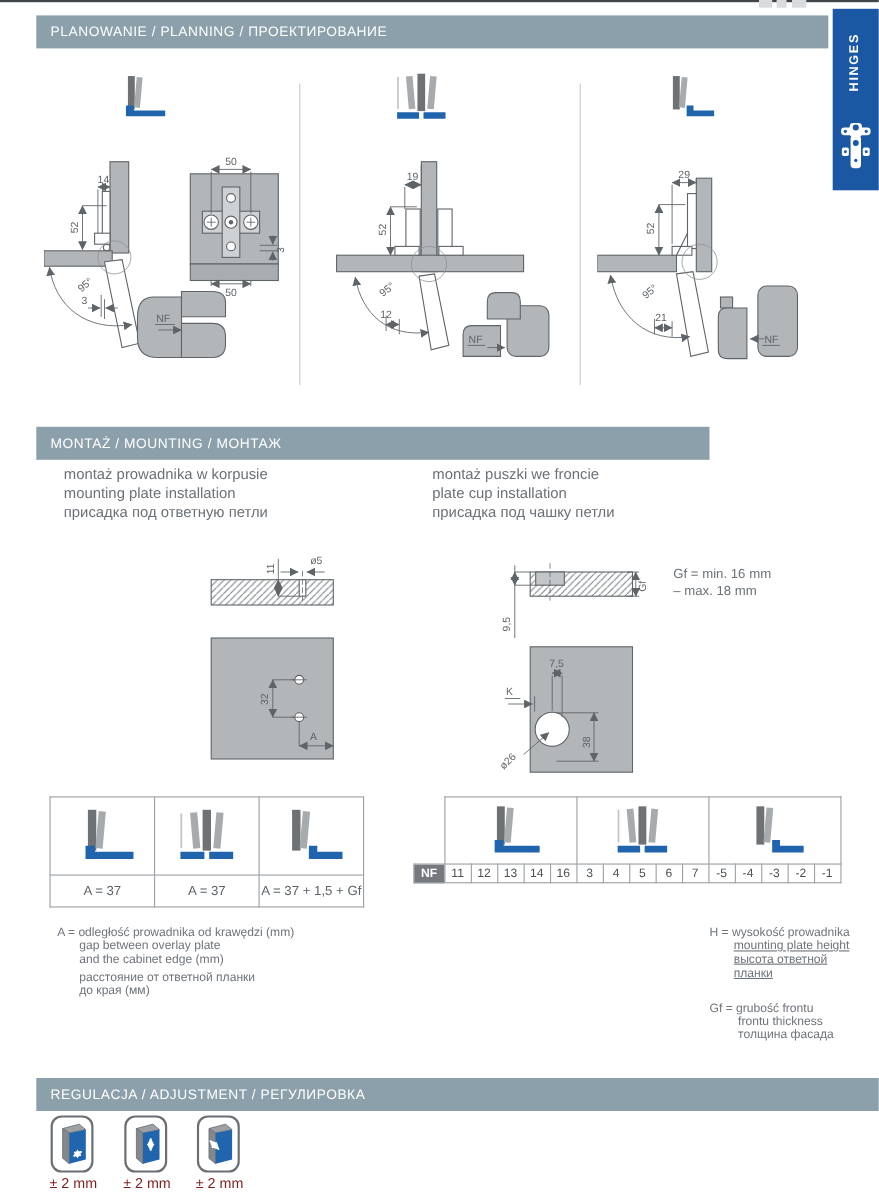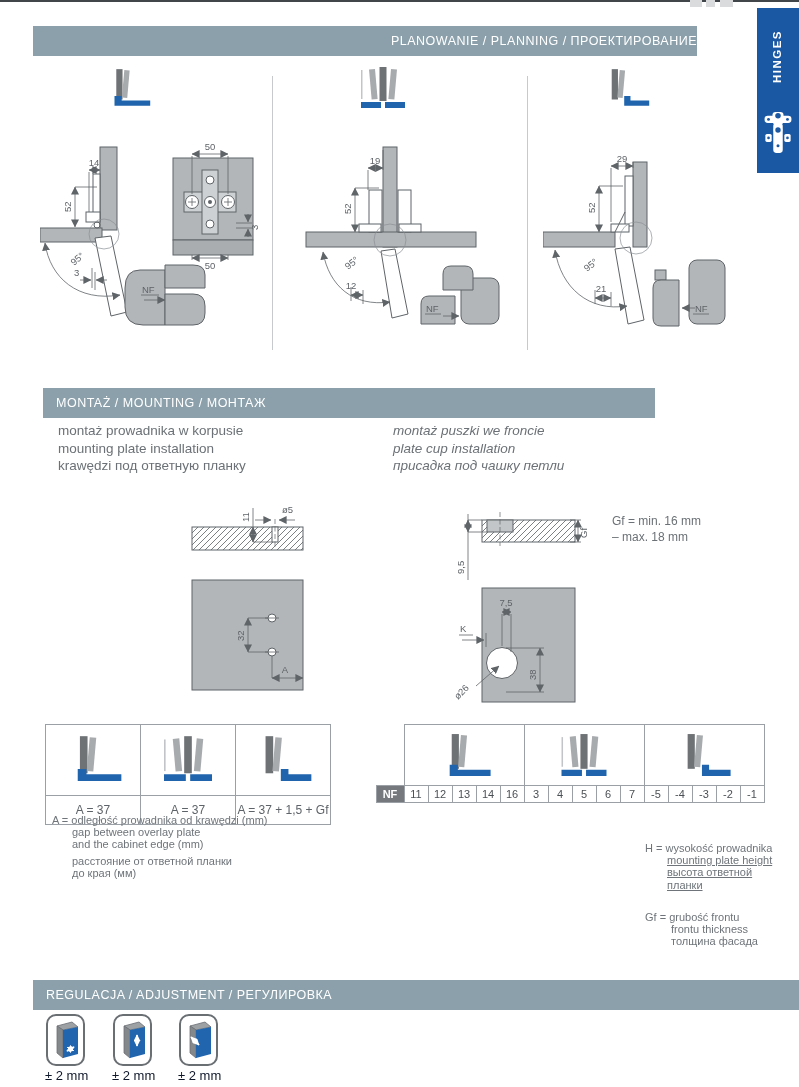--- a/index.html
+++ b/index.html
@@ -5,22 +5,22 @@
   html,body { margin:0; padding:0; background:#ffffff; }
   #page { position:relative; width:799px; height:1087px; background:#fff; overflow:hidden;
           font-family:"Liberation Sans", sans-serif; }
 
   .top-rule { position:absolute; left:0; top:0; width:799px; height:2px; background:#41464b; }
   .remnant { position:absolute; top:0; height:7px; background:#d9dbdc; }
 
   .section-bar { position:absolute; left:33px; height:30px; background:#8ba0ab; color:#fff;
                  font-size:12.5px; letter-spacing:.5px; line-height:30px; padding-left:13px;
                  box-sizing:border-box; }
-  #bar-planning { top:26px; width:664px;text-align:right; }
-  #bar-mounting { top:388px; width:612px;margin-left:10px; }
+  #bar-planning { top:14px; width:720px; }
+  #bar-mounting { top:388px; width:612px; }
   #bar-adjust   { top:980px; width:766px; }
 
   .hinges-tab { position:absolute; left:757px; top:8px; width:42px; height:165px; background:#1a58a4; }
   .hinges-tab .vlabel { position:absolute; left:14px; top:22px; writing-mode:vertical-rl;
                         transform:rotate(180deg); color:#fff; font-weight:bold; font-size:11.5px;
                         letter-spacing:1.5px; }
   .hinges-tab .hicon { position:absolute; left:6px; top:100px; }
 
   .divider { position:absolute; top:76px; width:1px; height:274px; background:#c7cacc; }
 
@@ -56,29 +56,29 @@
                font-size:11px; color:#4b5054; height:16px; }
   .rtable td.nb { border:none; }
   .rtable td.hdr { background:#75797d; color:#fff; font-weight:bold; }
   .rtable td.icellr { height:60px; }
 
   
   .legend { position:absolute; font-size:11px; line-height:12.2px; color:#6e747a; }
   .i20 { padding-left:20px; } .i22 { padding-left:22px;text-decoration:underline; }
   .i26 { padding-left:26px; } .i28 { padding-left:28px; }
   .gap4 { margin-top:4px; }
-  #legend-a  { left:52px;  top:814px; }
+  #legend-a  { left:52px;  top:842px; }
   #legend-nf { left:370px; top:842px; }
   #legend-k  { left:370px; top:911px; }
   #legend-h  { left:645px; top:842px; }
   #legend-gf { left:645px; top:911px; }
 
   
   .adj-item { position:absolute; top:1013px; }
-  .adj-label { position:absolute; top:1068px; font-size:13px; color:#0f172a; }
+  .adj-label { position:absolute; top:1068px; font-size:13px; color:#7f1d1d; }
 </style>
 </head>
 <body>
 
 <svg width="0" height="0" style="position:absolute" aria-hidden="true">
   <defs>
     <marker id="arr" viewBox="0 0 10 10" refX="9.5" refY="5" markerWidth="8" markerHeight="8" orient="auto-start-reverse" markerUnits="userSpaceOnUse">
       <path d="M0 0 L10 5 L0 10 Z" fill="#5f6468"></path>
     </marker>
     <marker id="warr" viewBox="0 0 10 10" refX="9" refY="5" markerWidth="7" markerHeight="7" orient="auto-start-reverse" markerUnits="userSpaceOnUse">
@@ -271,23 +271,23 @@
     <text class="t" x="152" y="250">NF</text>
     <line x1="150" y1="252" x2="166" y2="252" class="d"></line>
     <line x1="152" y1="246" x2="139" y2="246" class="dmE"></line>
   </svg>
 
   <div id="bar-mounting" class="section-bar">MONTAŻ / MOUNTING / МОНТАЖ</div>
 
   <div class="caption" style="left:58px;">
     <div>montaż prowadnika w korpusie</div>
     <div>mounting plate installation</div>
-    <div>krawędzi под ответную планку</div>
-  </div>
-  <div class="caption" style="left:393px;font-style:italic;">
+    <div>присадка под ответную петли</div>
+  </div>
+  <div class="caption" style="left:393px;">
     <div>montaż puszki we froncie</div>
     <div>plate cup installation</div>
     <div>присадка под чашку петли</div>
   </div>
 
   <svg class="mount-svg" style="left:185px;" width="200" height="218" viewBox="0 0 200 218">
     <rect x="7" y="35" width="111" height="23" fill="url(#hatch)" stroke="#5f6468"></rect>
     <rect x="87" y="35" width="6" height="15" class="o"></rect>
     <line x1="90" y1="27" x2="90" y2="55" class="dash"></line>
     <line x1="70" y1="28" x2="86" y2="28" class="dmE"></line>

